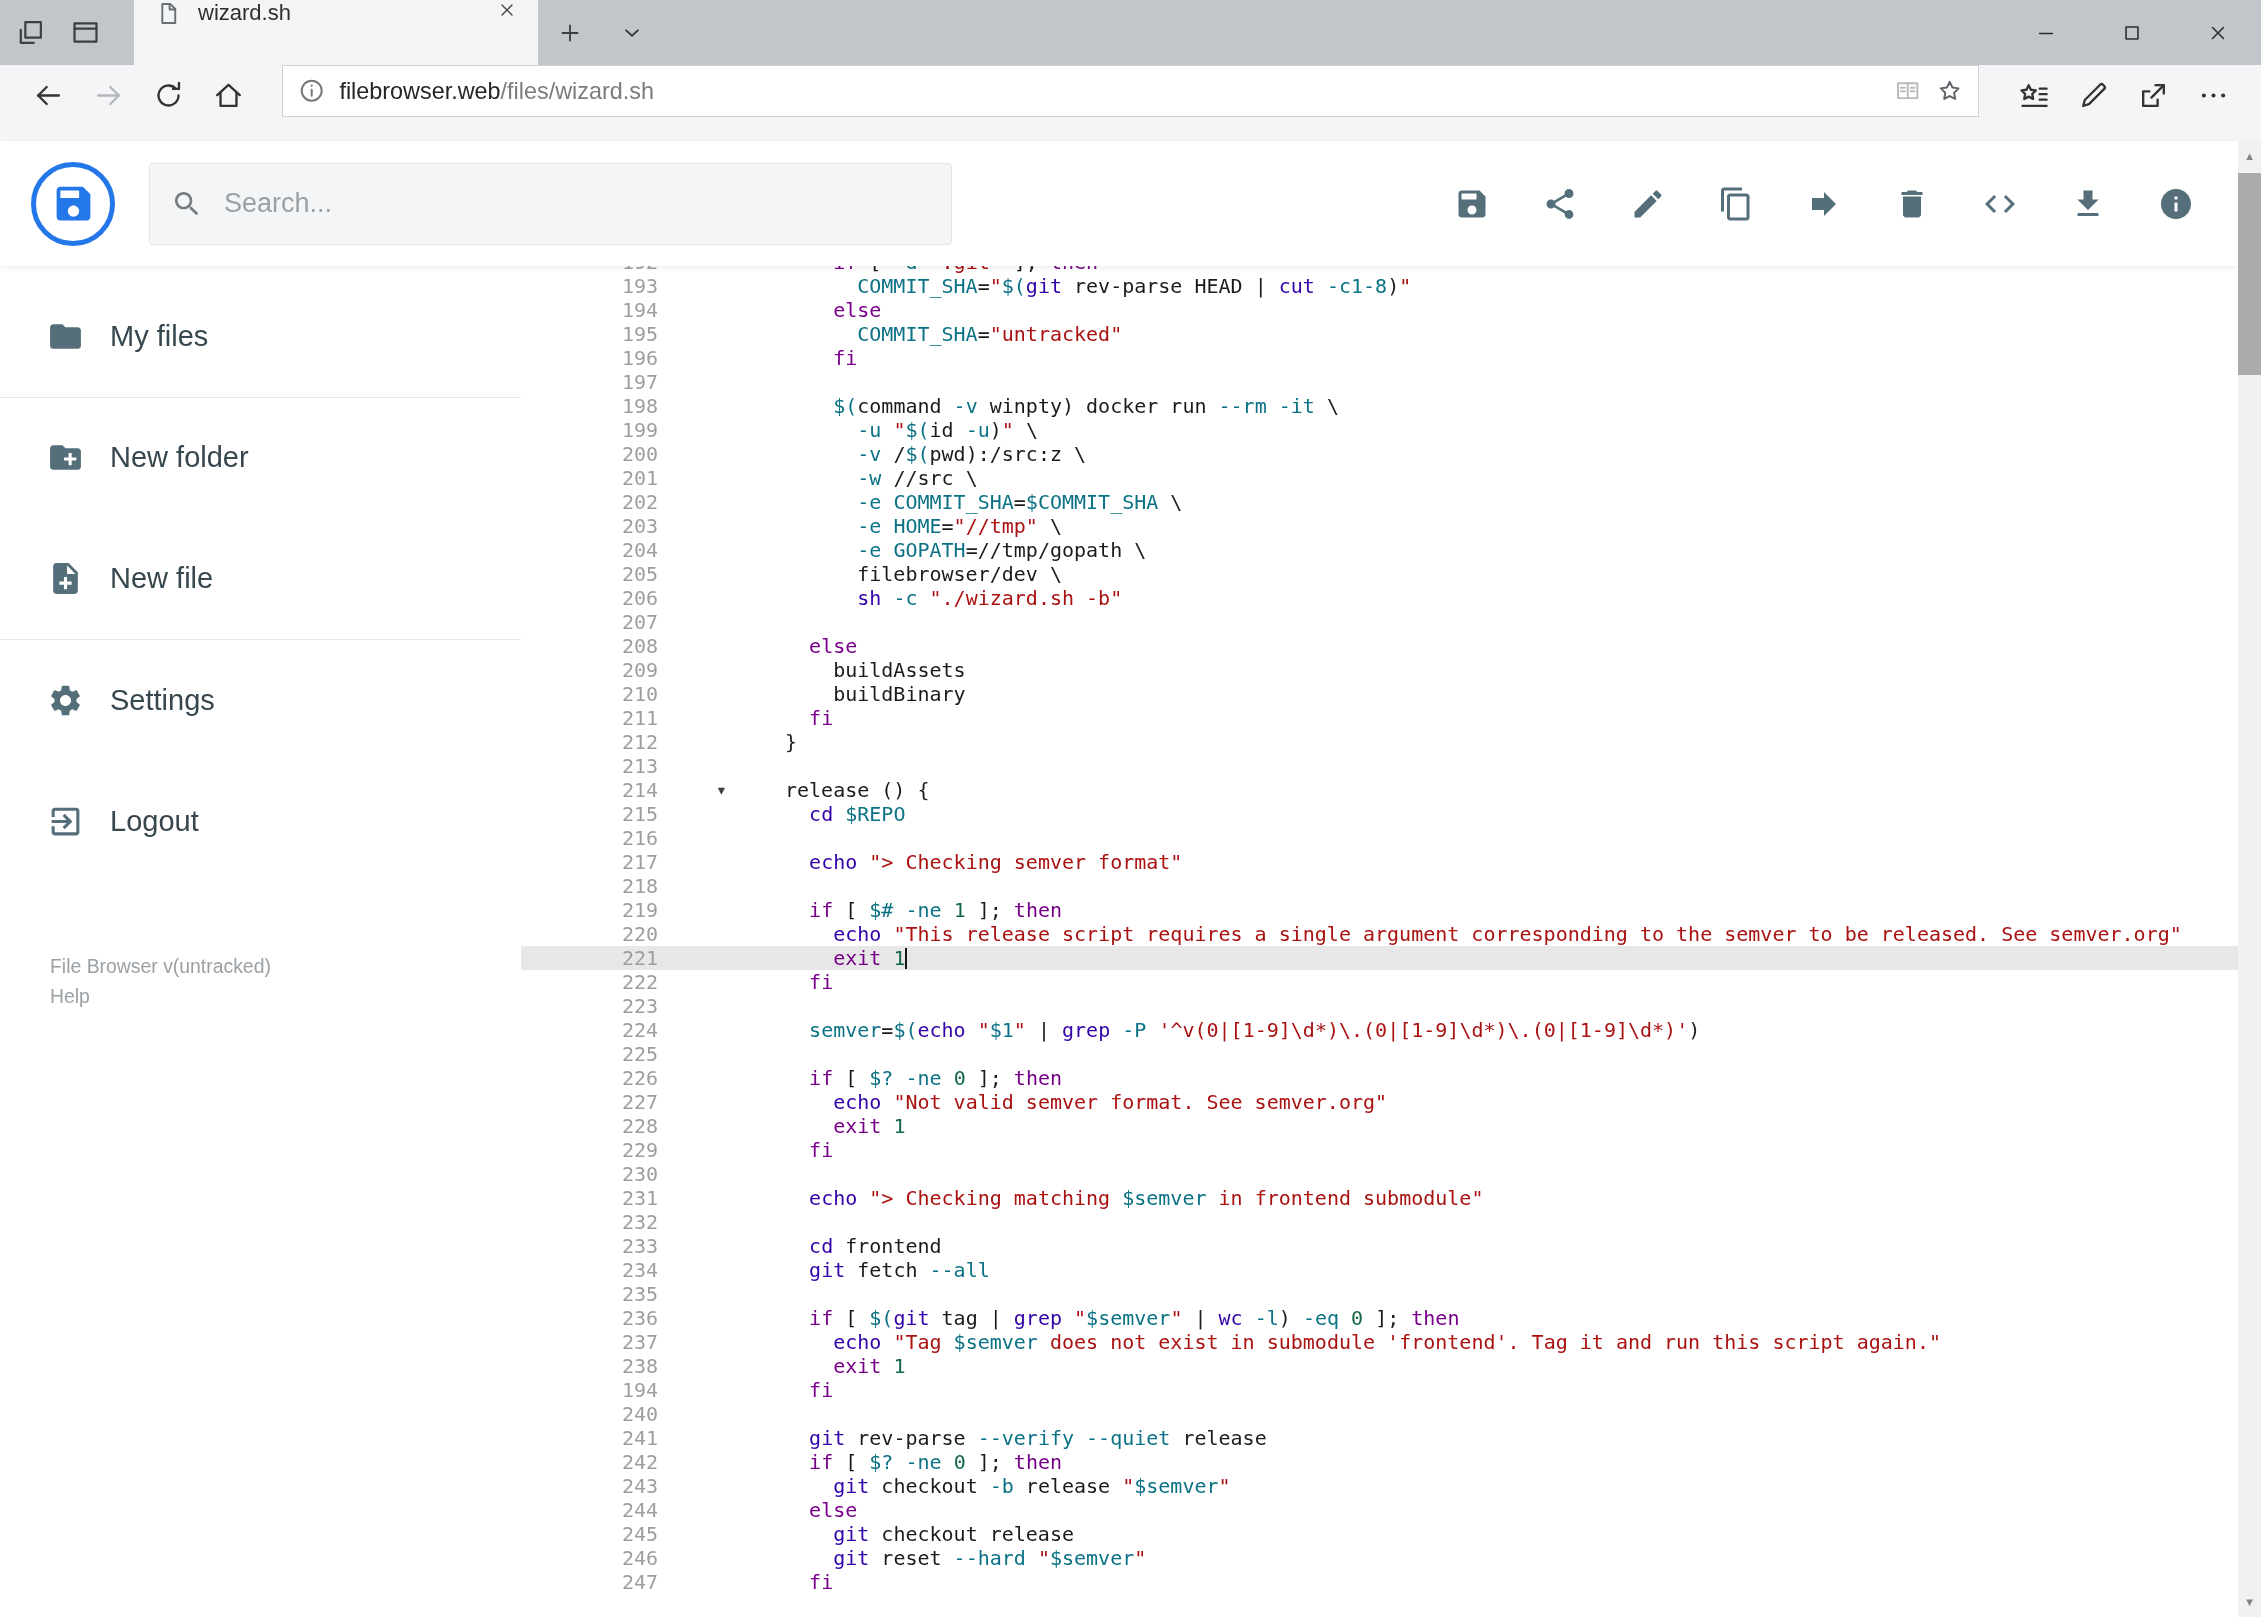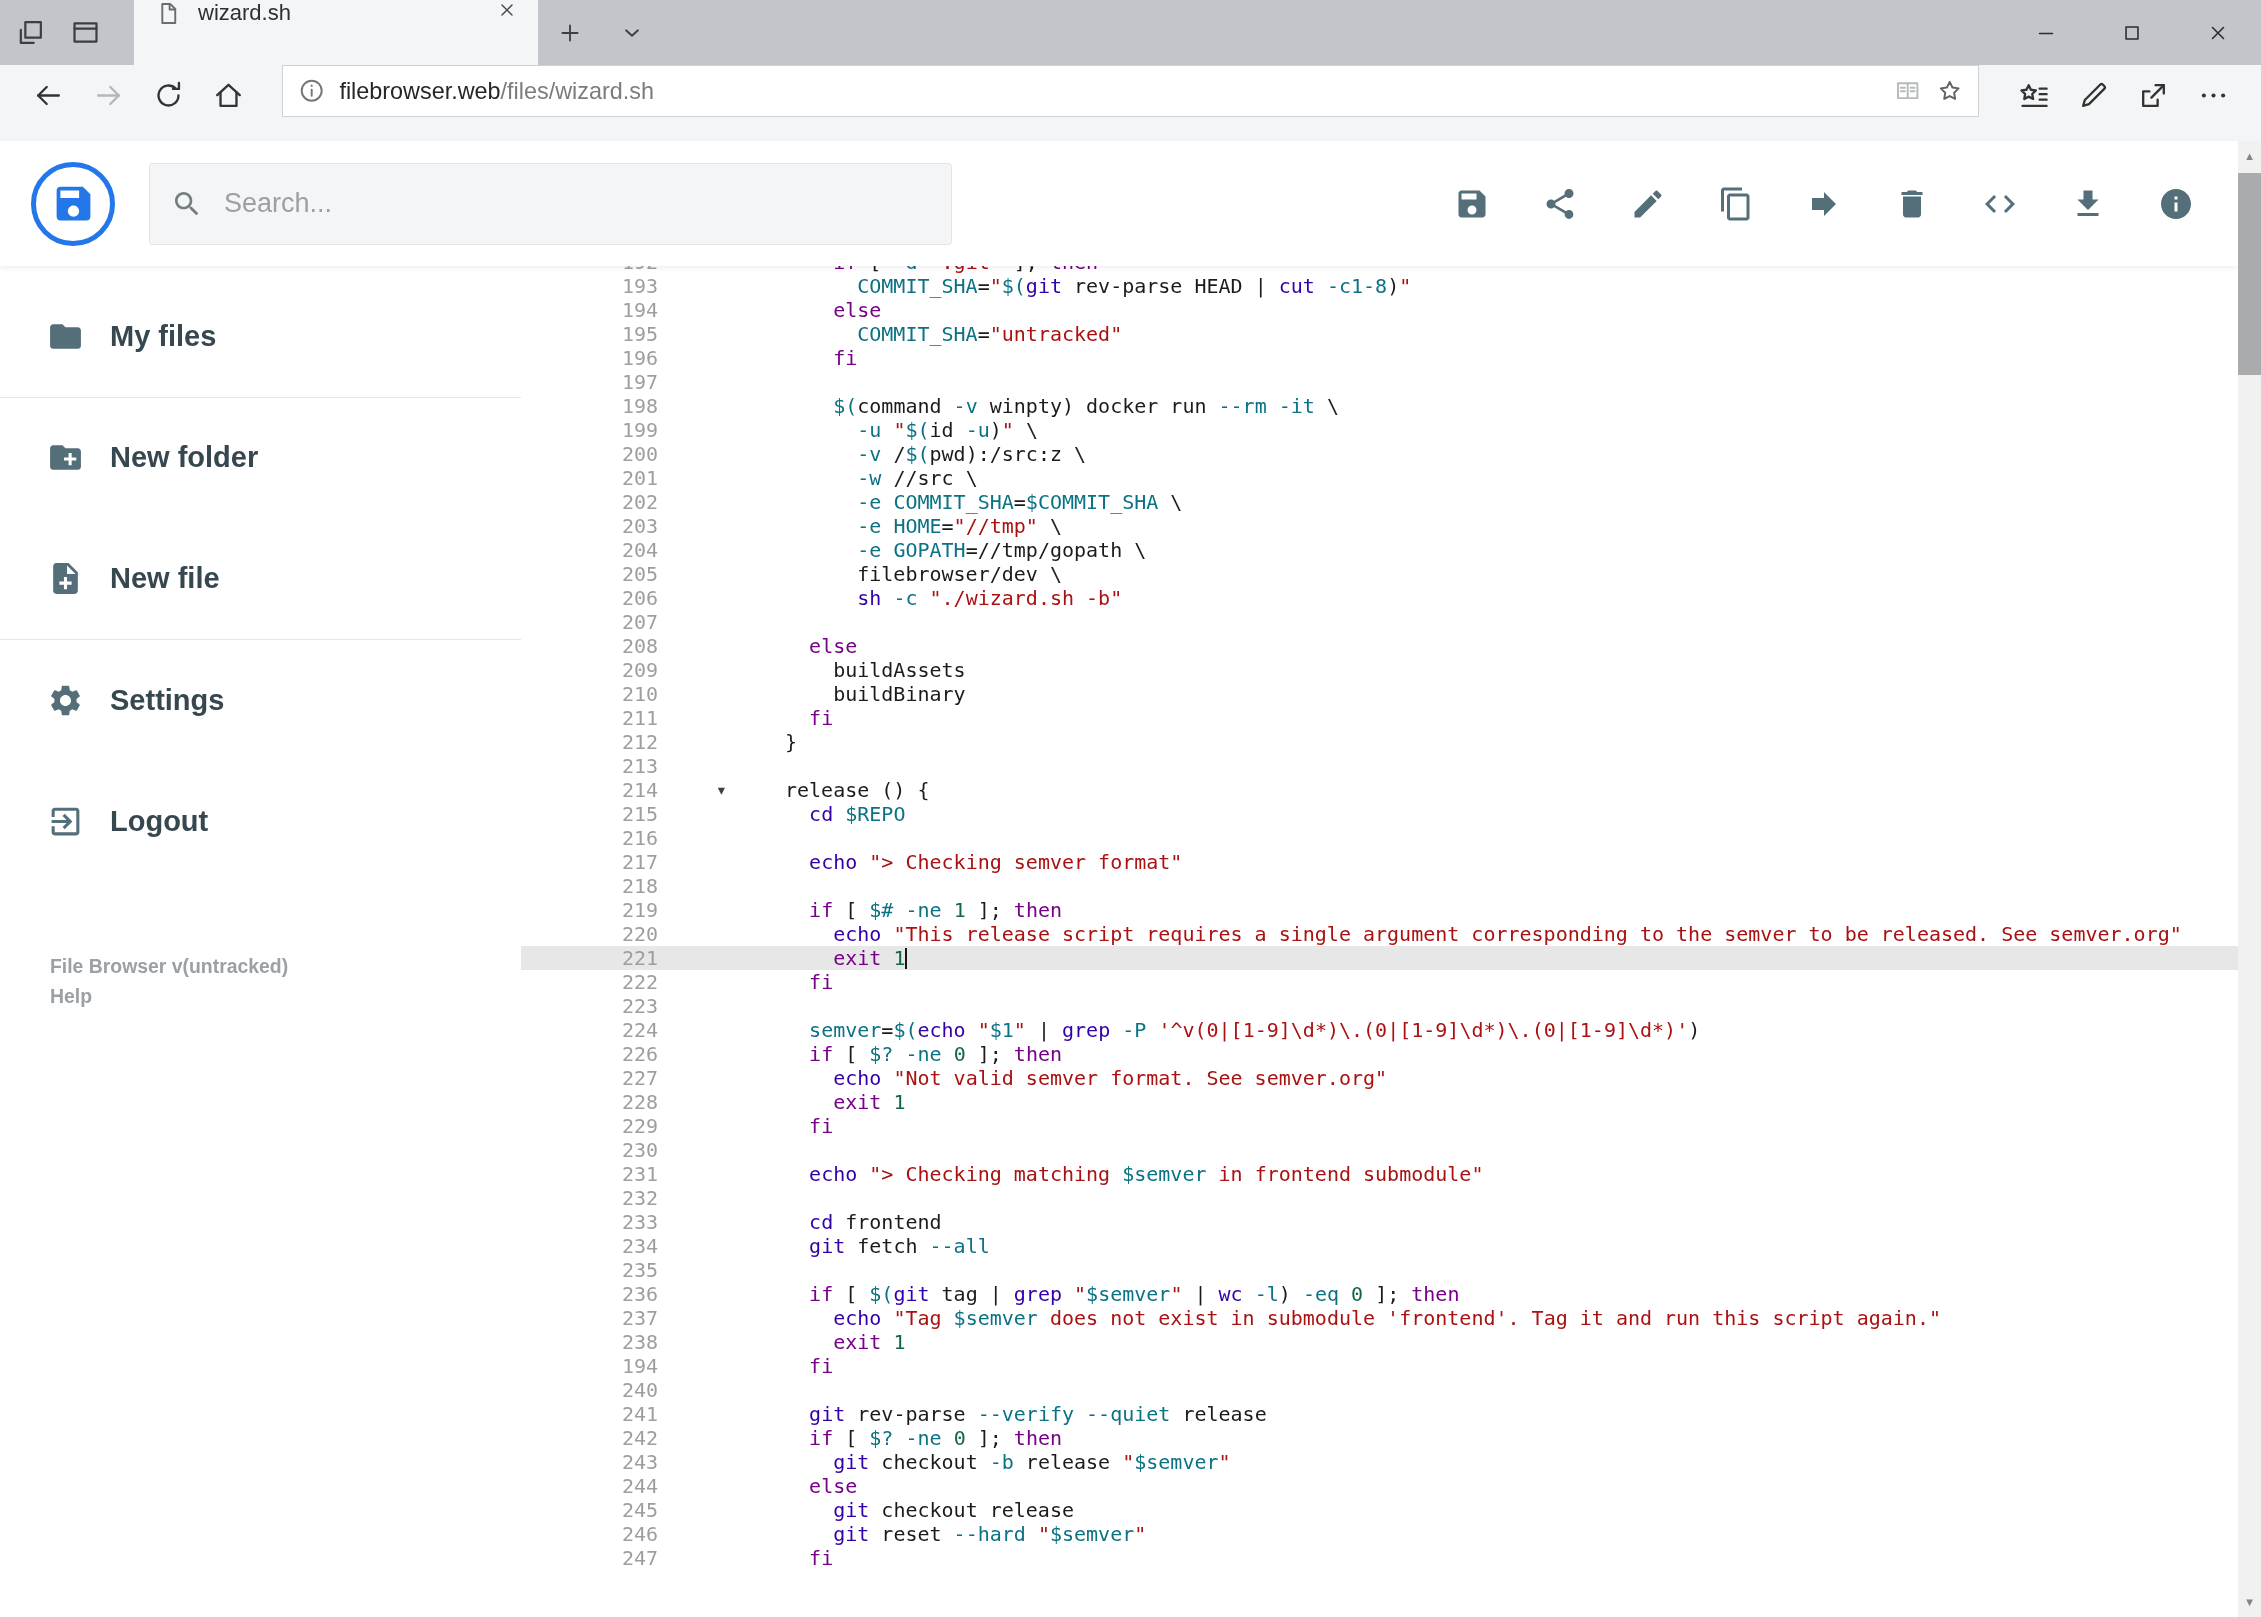--- a/index.html
+++ b/index.html
@@ -54,21 +54,21 @@
              background:#f4f5f6;border:0.8px solid #e3e4e5;border-radius:3.2px;display:flex;align-items:center;
              padding:0 21px;box-sizing:border-box;gap:21px;cursor:text;}
   .searchic{width:32px;height:32px;color:#757d81;flex:none;}
   .search-ph{font-size:27px;color:#9aa0a4;}
   .toolbar{position:absolute;right:44px;top:50%;transform:translateY(-50%);display:flex;gap:52px;}
   .tool-btn{width:36px;height:36px;cursor:pointer;}
   .tool-btn .icw{width:36px;height:36px;color:var(--icongray,#546e7a);}
 
   
   .sidebar{position:absolute;top:266px;left:0;width:521px;bottom:0;background:#fff;
-           padding-top:9.7px;box-sizing:border-box;font-weight:bold;}
+           padding-top:9.7px;box-sizing:border-box;}
   .side-item{height:121px;display:flex;align-items:center;padding-left:47px;gap:26px;cursor:pointer;}
   .sideic{width:37px;height:37px;color:var(--icongray,#546e7a);flex:none;}
   .side-label{font-size:29px;color:#37474f;}
   .side-divider{height:0.8px;background:#e5e6e7;}
   .side-footer{margin-top:69px;padding-left:50px;font-size:19.4px;color:#9aa0a4;line-height:1.55;}
   .side-footer .help{cursor:pointer;}
 
   
   .editor{position:absolute;top:266px;left:521px;right:22.6px;bottom:0;overflow:hidden;background:#fff;cursor:text;}
   .code-lines{margin-top:-16px;}
@@ -520,20 +520,25 @@
           <span class="lnum">223</span>
           <span class="lfold"></span>
           <span class="lcode"></span>
         </div>
         <div class="crow">
           <span class="lnum">224</span>
           <span class="lfold"></span>
           <span class="lcode">  <span class="tk-var">semver</span>=<span class="tk-var">$(</span><span class="tk-bi">echo</span> <span class="tk-str">"</span><span class="tk-var">$1</span><span class="tk-str">"</span> | <span class="tk-bi">grep</span> <span class="tk-flag">-P</span> <span class="tk-str">'^v(0|[1-9]\d*)\.(0|[1-9]\d*)\.(0|[1-9]\d*)'</span>)</span>
         </div>
         <div class="crow">
+          <span class="lnum">225</span>
+          <span class="lfold"></span>
+          <span class="lcode"></span>
+        </div>
+        <div class="crow">
           <span class="lnum">226</span>
           <span class="lfold"></span>
           <span class="lcode">  <span class="tk-kw">if</span> [ <span class="tk-var">$?</span> <span class="tk-flag">-ne</span> <span class="tk-num">0</span> ]; <span class="tk-kw">then</span></span>
         </div>
         <div class="crow">
           <span class="lnum">227</span>
           <span class="lfold"></span>
           <span class="lcode">    <span class="tk-bi">echo</span> <span class="tk-str">"Not valid semver format. See semver.org"</span></span>
         </div>
         <div class="crow">

